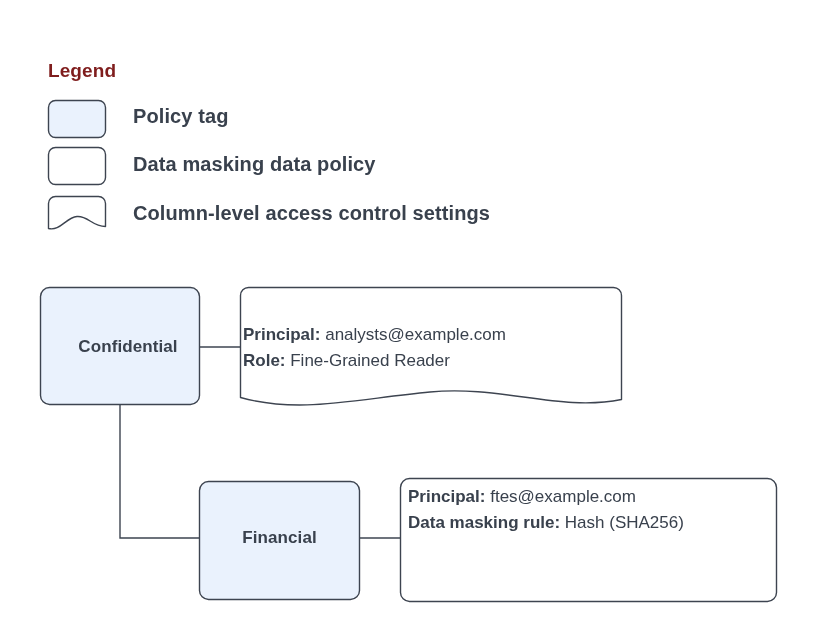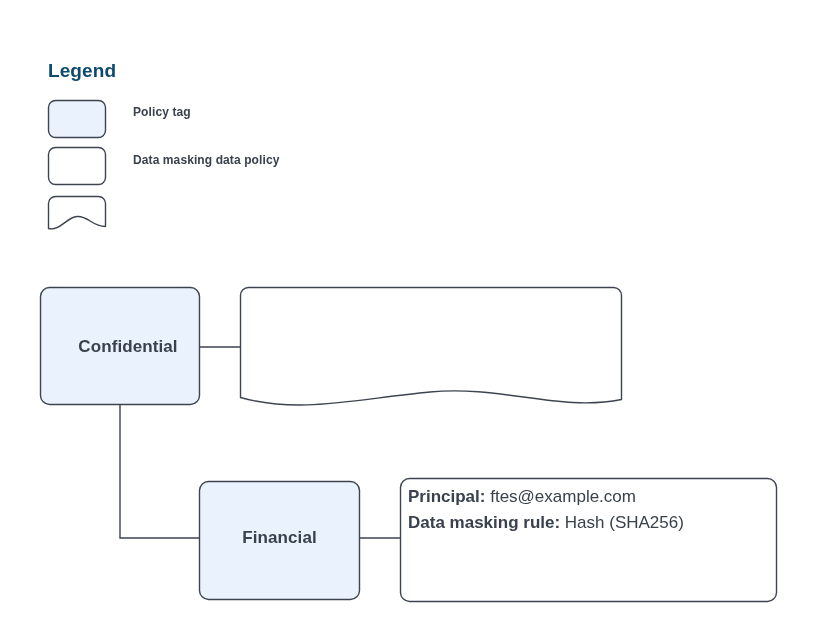--- a/index.html
+++ b/index.html
@@ -31,26 +31,26 @@
   }
 
   
   .legend-title {
     position: absolute;
     left: 48px;
     top: 60px;
     font-size: 19px;
     font-weight: bold;
     letter-spacing: 0.1px;
-    color: #0c4a6e;
+    color: #7f1d1d;
   }
   .legend-label {
     position: absolute;
     left: 133px;
-    font-size: 12px;
+    font-size: 20px;
     font-weight: bold;
     letter-spacing: 0.1px;
     color: #39414d;
     white-space: nowrap;
   }
   .legend-label.l0 { top: 105px; }
   .legend-label.l1 { top: 153px; text-align: center; }
   .legend-label.l2 { top: 202px; }
 
   .node-label {
@@ -129,24 +129,35 @@
              C 355,399 300,414 240.5,397.5
              Z" fill="#ffffff" stroke="#3d4450" stroke-width="1.4" stroke-linejoin="round"></path>
 
     <rect x="400.5" y="478.5" width="376" height="123" rx="9" ry="9" fill="#ffffff" stroke="#3d4450" stroke-width="1.4"></rect>
   </svg>
 
   <div class="legend-title">Legend</div>
 
   <div class="legend-label l0">Policy tag</div>
   <div class="legend-label l1">Data masking data policy</div>
+  <div class="legend-label l2">Column-level access control settings</div>
 
   <div class="node-label confidential">Confidential</div>
   <div class="node-label financial">Financial</div>
 
+  <div class="callout-text top">
+    <span class="callout-line">
+      <span class="k">Principal:</span>
+      <span class="v">analysts@example.com</span>
+    </span>
+    <span class="callout-line">
+      <span class="k">Role:</span>
+      <span class="v">Fine-Grained Reader</span>
+    </span>
+  </div>
 
   <div class="callout-text bottom">
     <span class="callout-line">
       <span class="k">Principal:</span>
       <span class="v">ftes@example.com</span>
     </span>
     <span class="callout-line">
       <span class="k">Data masking rule:</span>
       <span class="v">Hash (SHA256)</span>
     </span>

